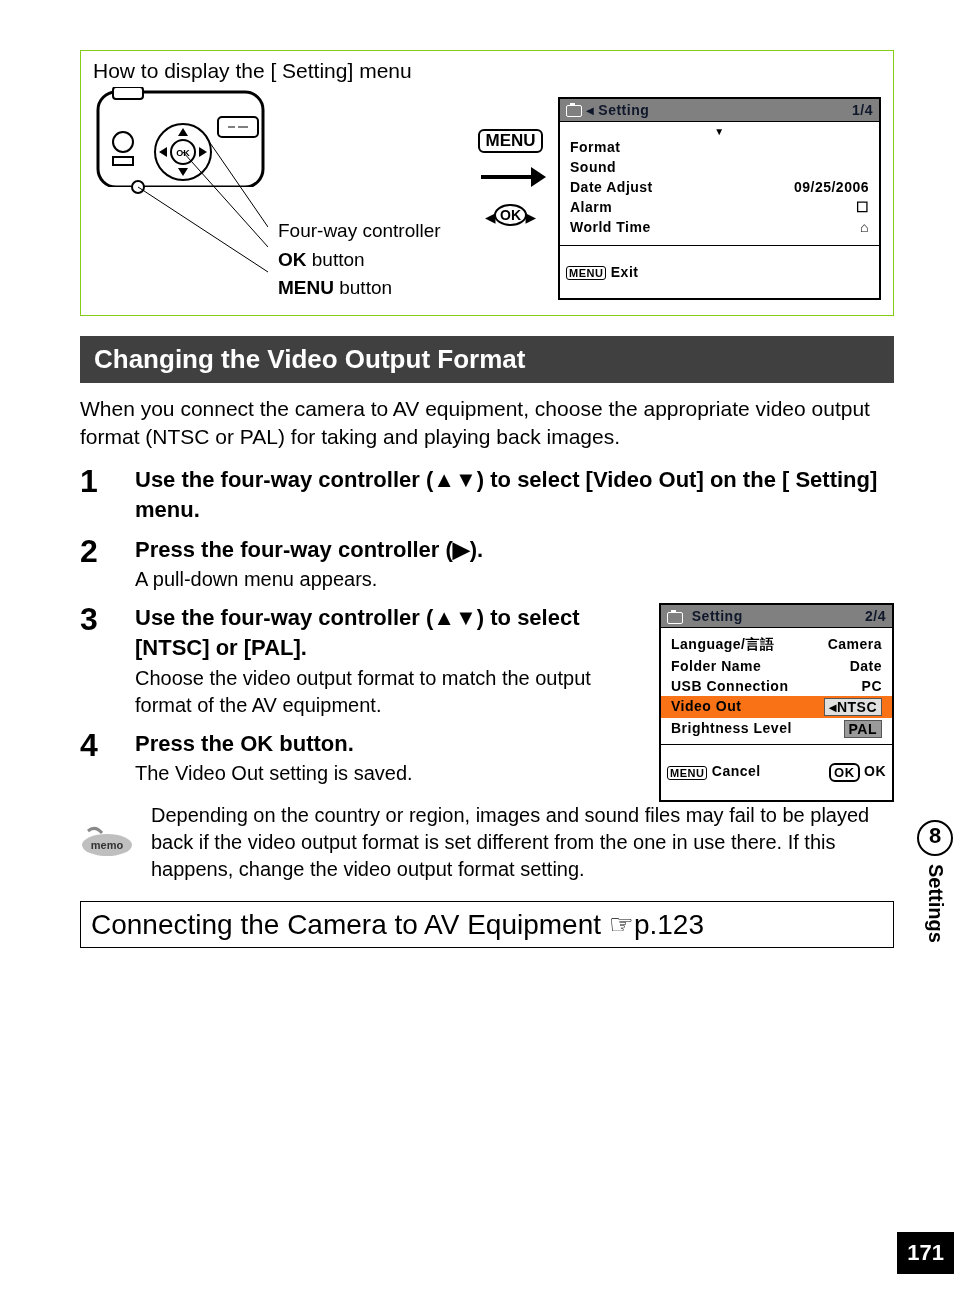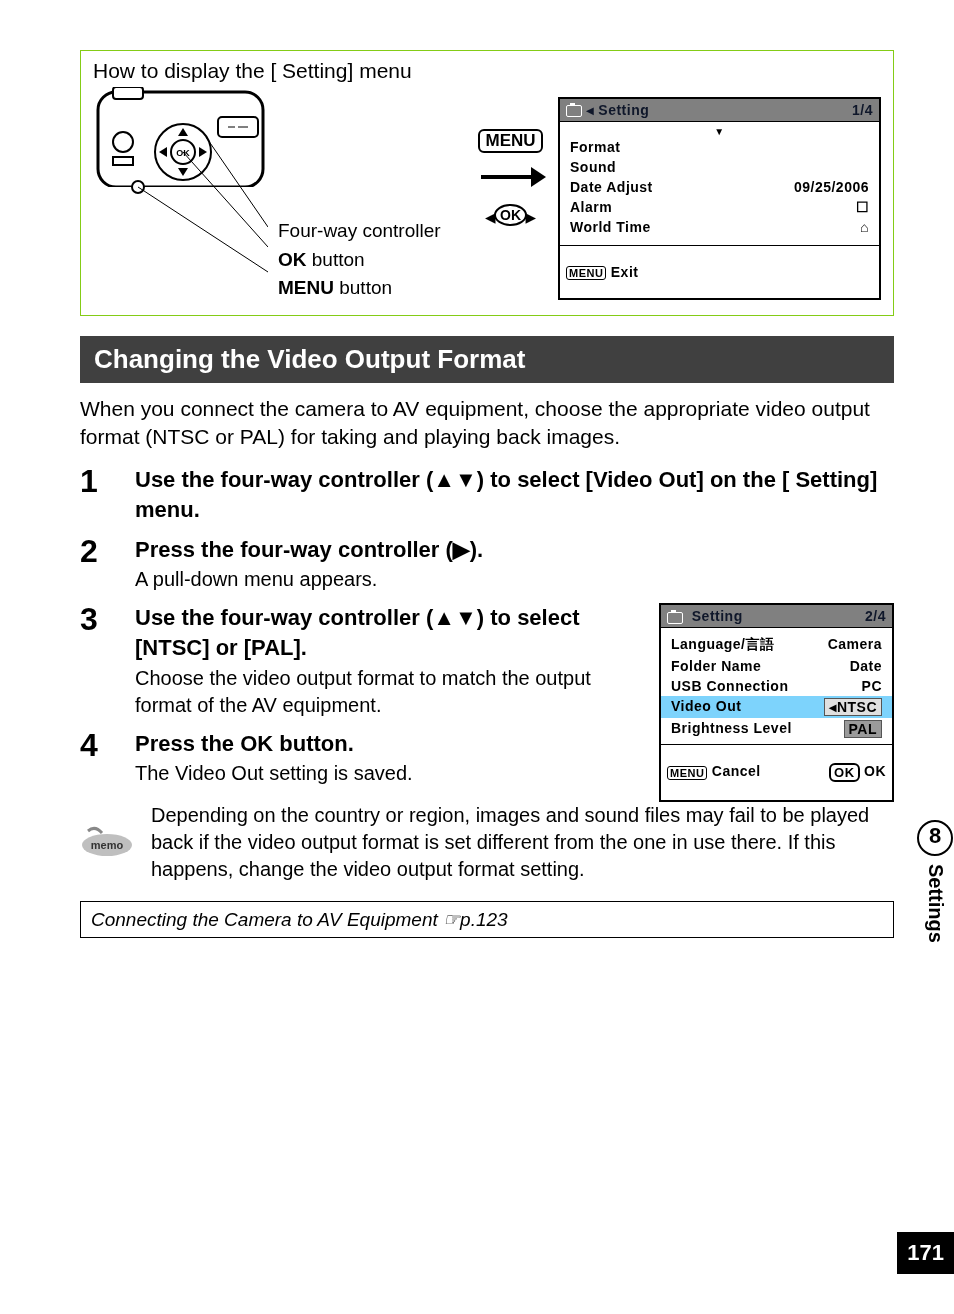--- a/index.html
+++ b/index.html
@@ -151,22 +151,21 @@
   }
   .memo-text {
     flex: 1;
     font-size: 20px;
     line-height: 1.35;
   }
   .ref-box {
     border: 1px solid #000;
     padding: 6px 10px;
     margin-top: 18px;
-    font-size: 19px;
-    font-style: italic;
+    font-size: 28px;
   }
   .side-tab {
     position: absolute;
     right: 0;
     top: 820px;
     width: 38px;
     text-align: center;
   }
   .side-num {
     width: 32px;
@@ -205,21 +204,21 @@
   }
   .menu-inline {
     border: 1px solid #000;
     border-radius: 3px;
     padding: 0 2px;
     font-size: 11px;
     display: inline-block;
     vertical-align: middle;
   }
   .lcd-sel-row {
-    background: #7dd3fc;
+    background: #f97316;
     margin: 0 -10px;
     padding: 2px 10px;
     display: flex;
     justify-content: space-between;
   }
   .opt-box {
     border: 1px solid #555;
     padding: 0 4px;
   }
   .hl {

